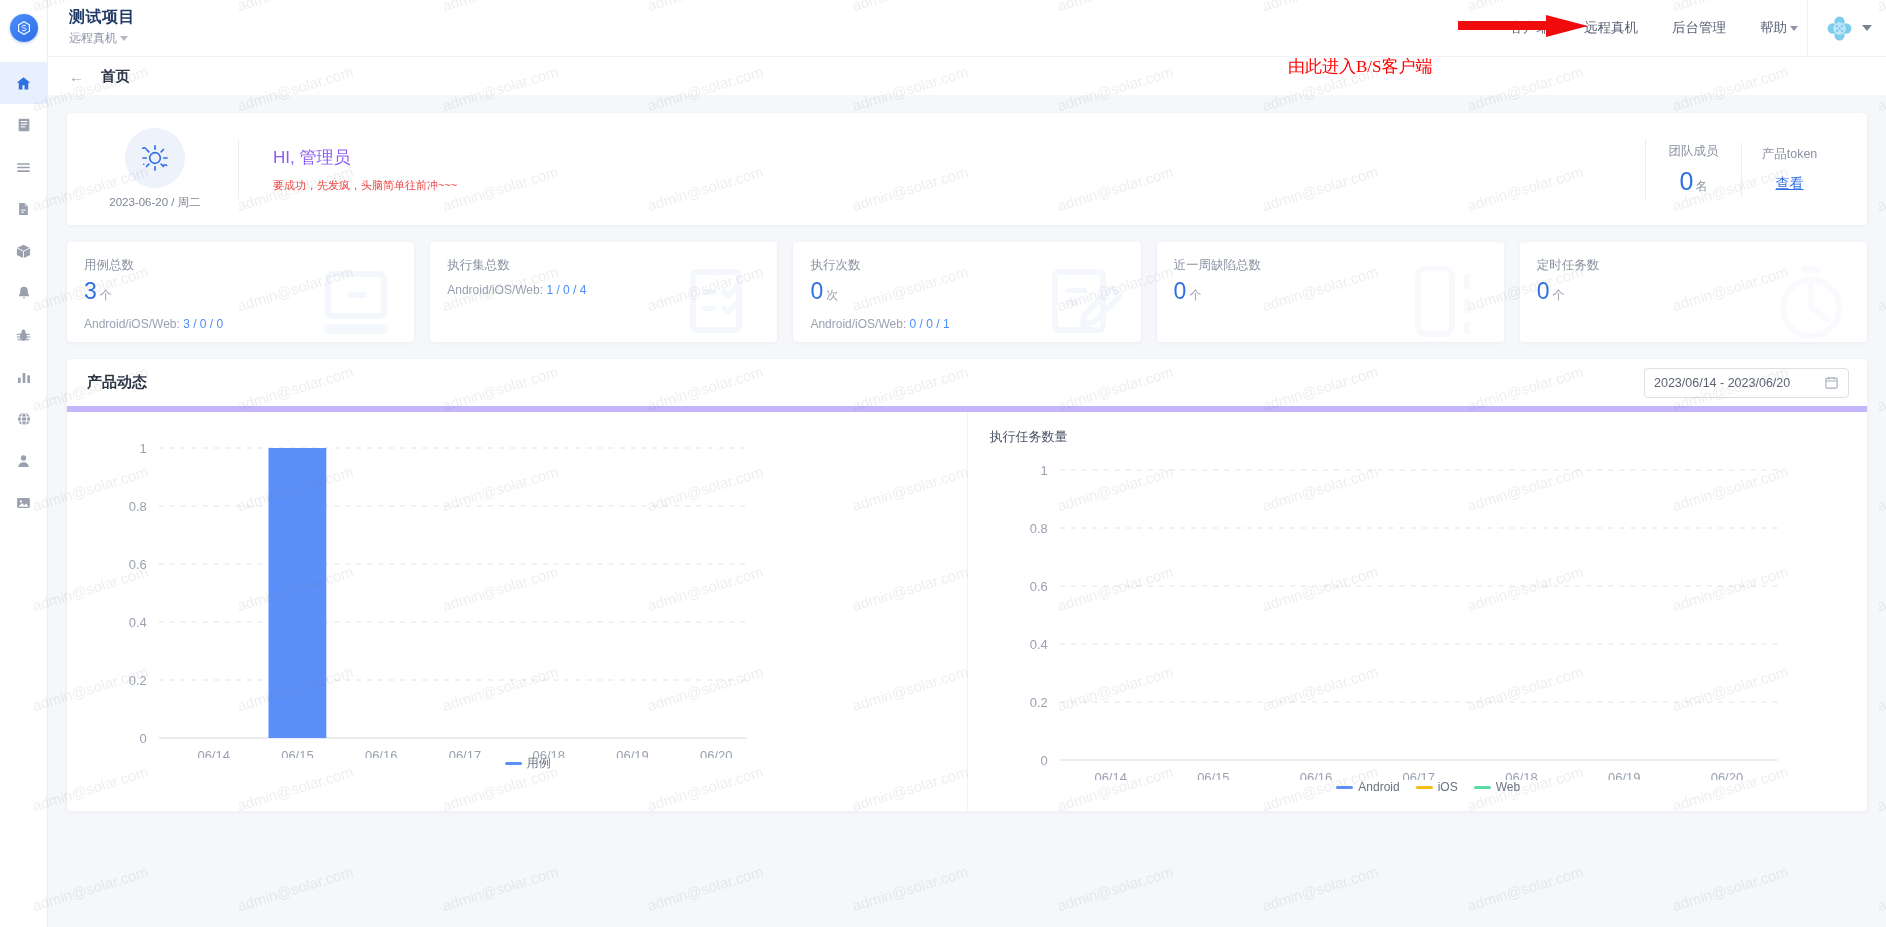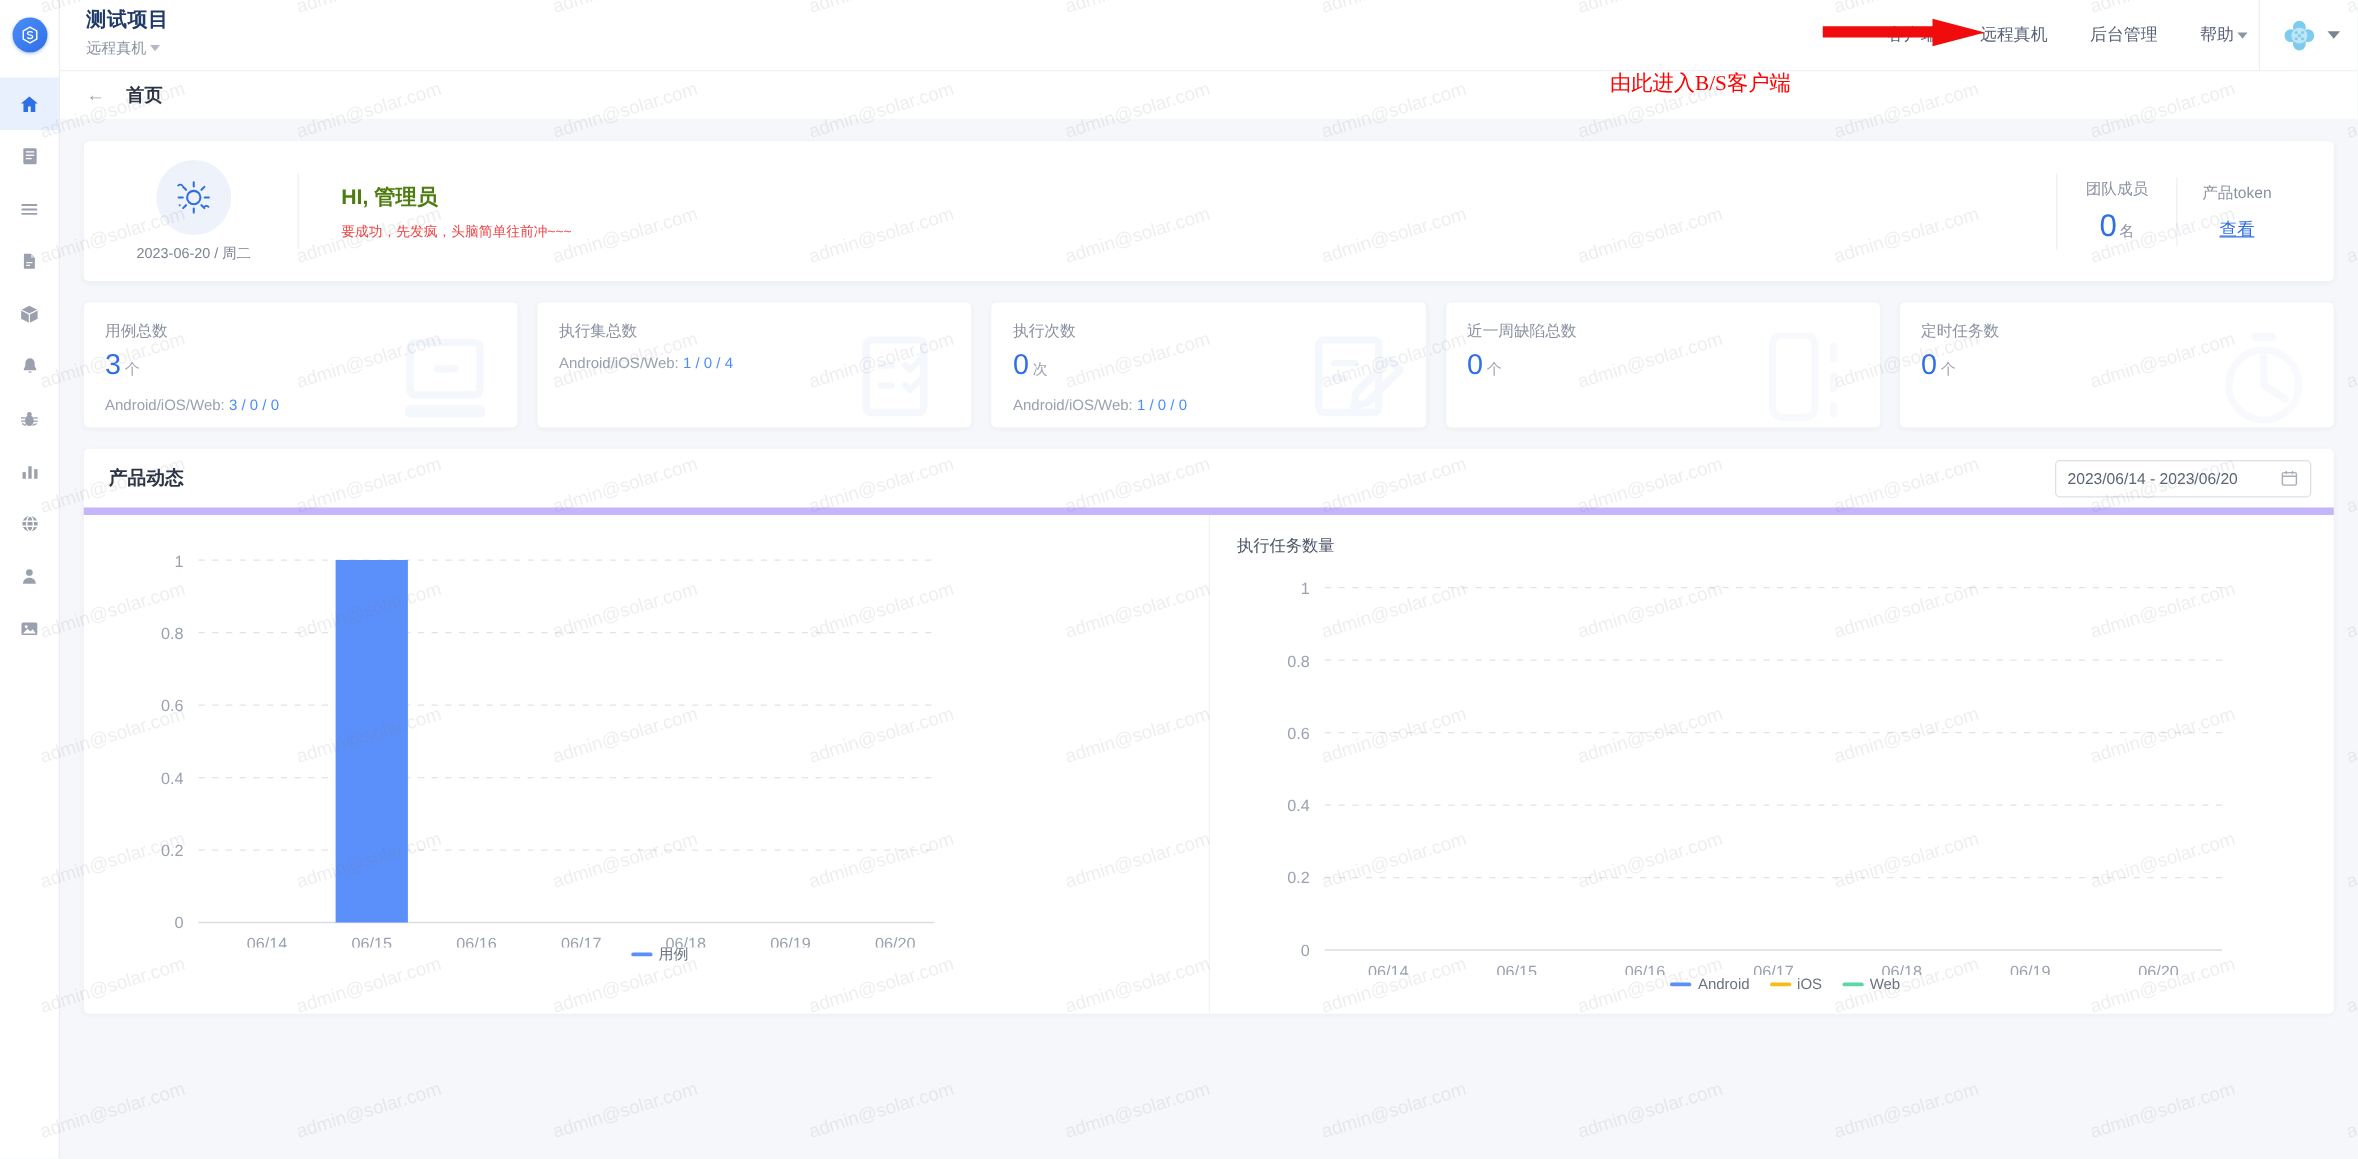--- a/index.html
+++ b/index.html
@@ -137,21 +137,21 @@
     width: 60px; height: 60px; border-radius: 50%;
     background: #eef2fb; display:flex; align-items:center; justify-content:center;
   }
   .sun-date {
     margin-top: 7px; font-size: 11.5px; color: #7d8494; white-space: nowrap;
   }
   .wel-divider {
     width: 1px; height: 60px; background: #eceff4; margin: 0 34px 0 42px;
   }
   .wel-hi {
-    font-size: 17px; font-weight: bold; color: #4d7c0f; margin-bottom: 9px;
+    font-size: 17px; font-weight: normal; color: #8b5cf6; margin-bottom: 9px;
   }
   .wel-slogan { font-size: 11px; color: #ef4444; }
   .wel-right {
     position: absolute; right: 30px; top: 0; height: 112px;
     display: flex; align-items: center;
   }
   .wel-stat {
     width: 96px; text-align: center; border-left: 1px solid #eceff4;
     padding: 4px 0;
   }
@@ -440,21 +440,21 @@
         <rect x="25" y="22" width="14" height="5" rx="2.5" fill="#eaf0fb"></rect>
         <rect x="25" y="38" width="14" height="5" rx="2.5" fill="#eaf0fb"></rect>
         <path d="M47 24l4 4 9-9" fill="none" stroke="#eaf0fb" stroke-width="5" stroke-linecap="round" stroke-linejoin="round"></path>
         <path d="M47 40l4 4 9-9" fill="none" stroke="#eaf0fb" stroke-width="5" stroke-linecap="round" stroke-linejoin="round"></path>
       </svg>
     </div>
 
     <div class="card">
       <div class="card-title">执行次数</div>
       <div class="card-num"><span>0</span><span class="card-unit">次</span></div>
-      <div class="card-sub"><span>Android/iOS/Web:</span> <b>1 / 0 / 0</b></div>
+      <div class="card-sub"><span>Android/iOS/Web:</span> <b>0 / 0 / 1</b></div>
       <svg class="card-ico" width="86" height="72" viewBox="0 0 86 72">
         <rect x="14" y="4" width="48" height="58" rx="4" fill="none" stroke="#eaf0fb" stroke-width="6"></rect>
         <rect x="24" y="20" width="22" height="5" rx="2.5" fill="#eaf0fb"></rect>
         <rect x="24" y="32" width="14" height="5" rx="2.5" fill="#eaf0fb"></rect>
         <path d="M70 20 44 46l-2 11 11-3 26-26z" fill="none" stroke="#eaf0fb" stroke-width="6" stroke-linejoin="round"></path>
       </svg>
     </div>
 
     <div class="card">
       <div class="card-title">近一周缺陷总数</div>

